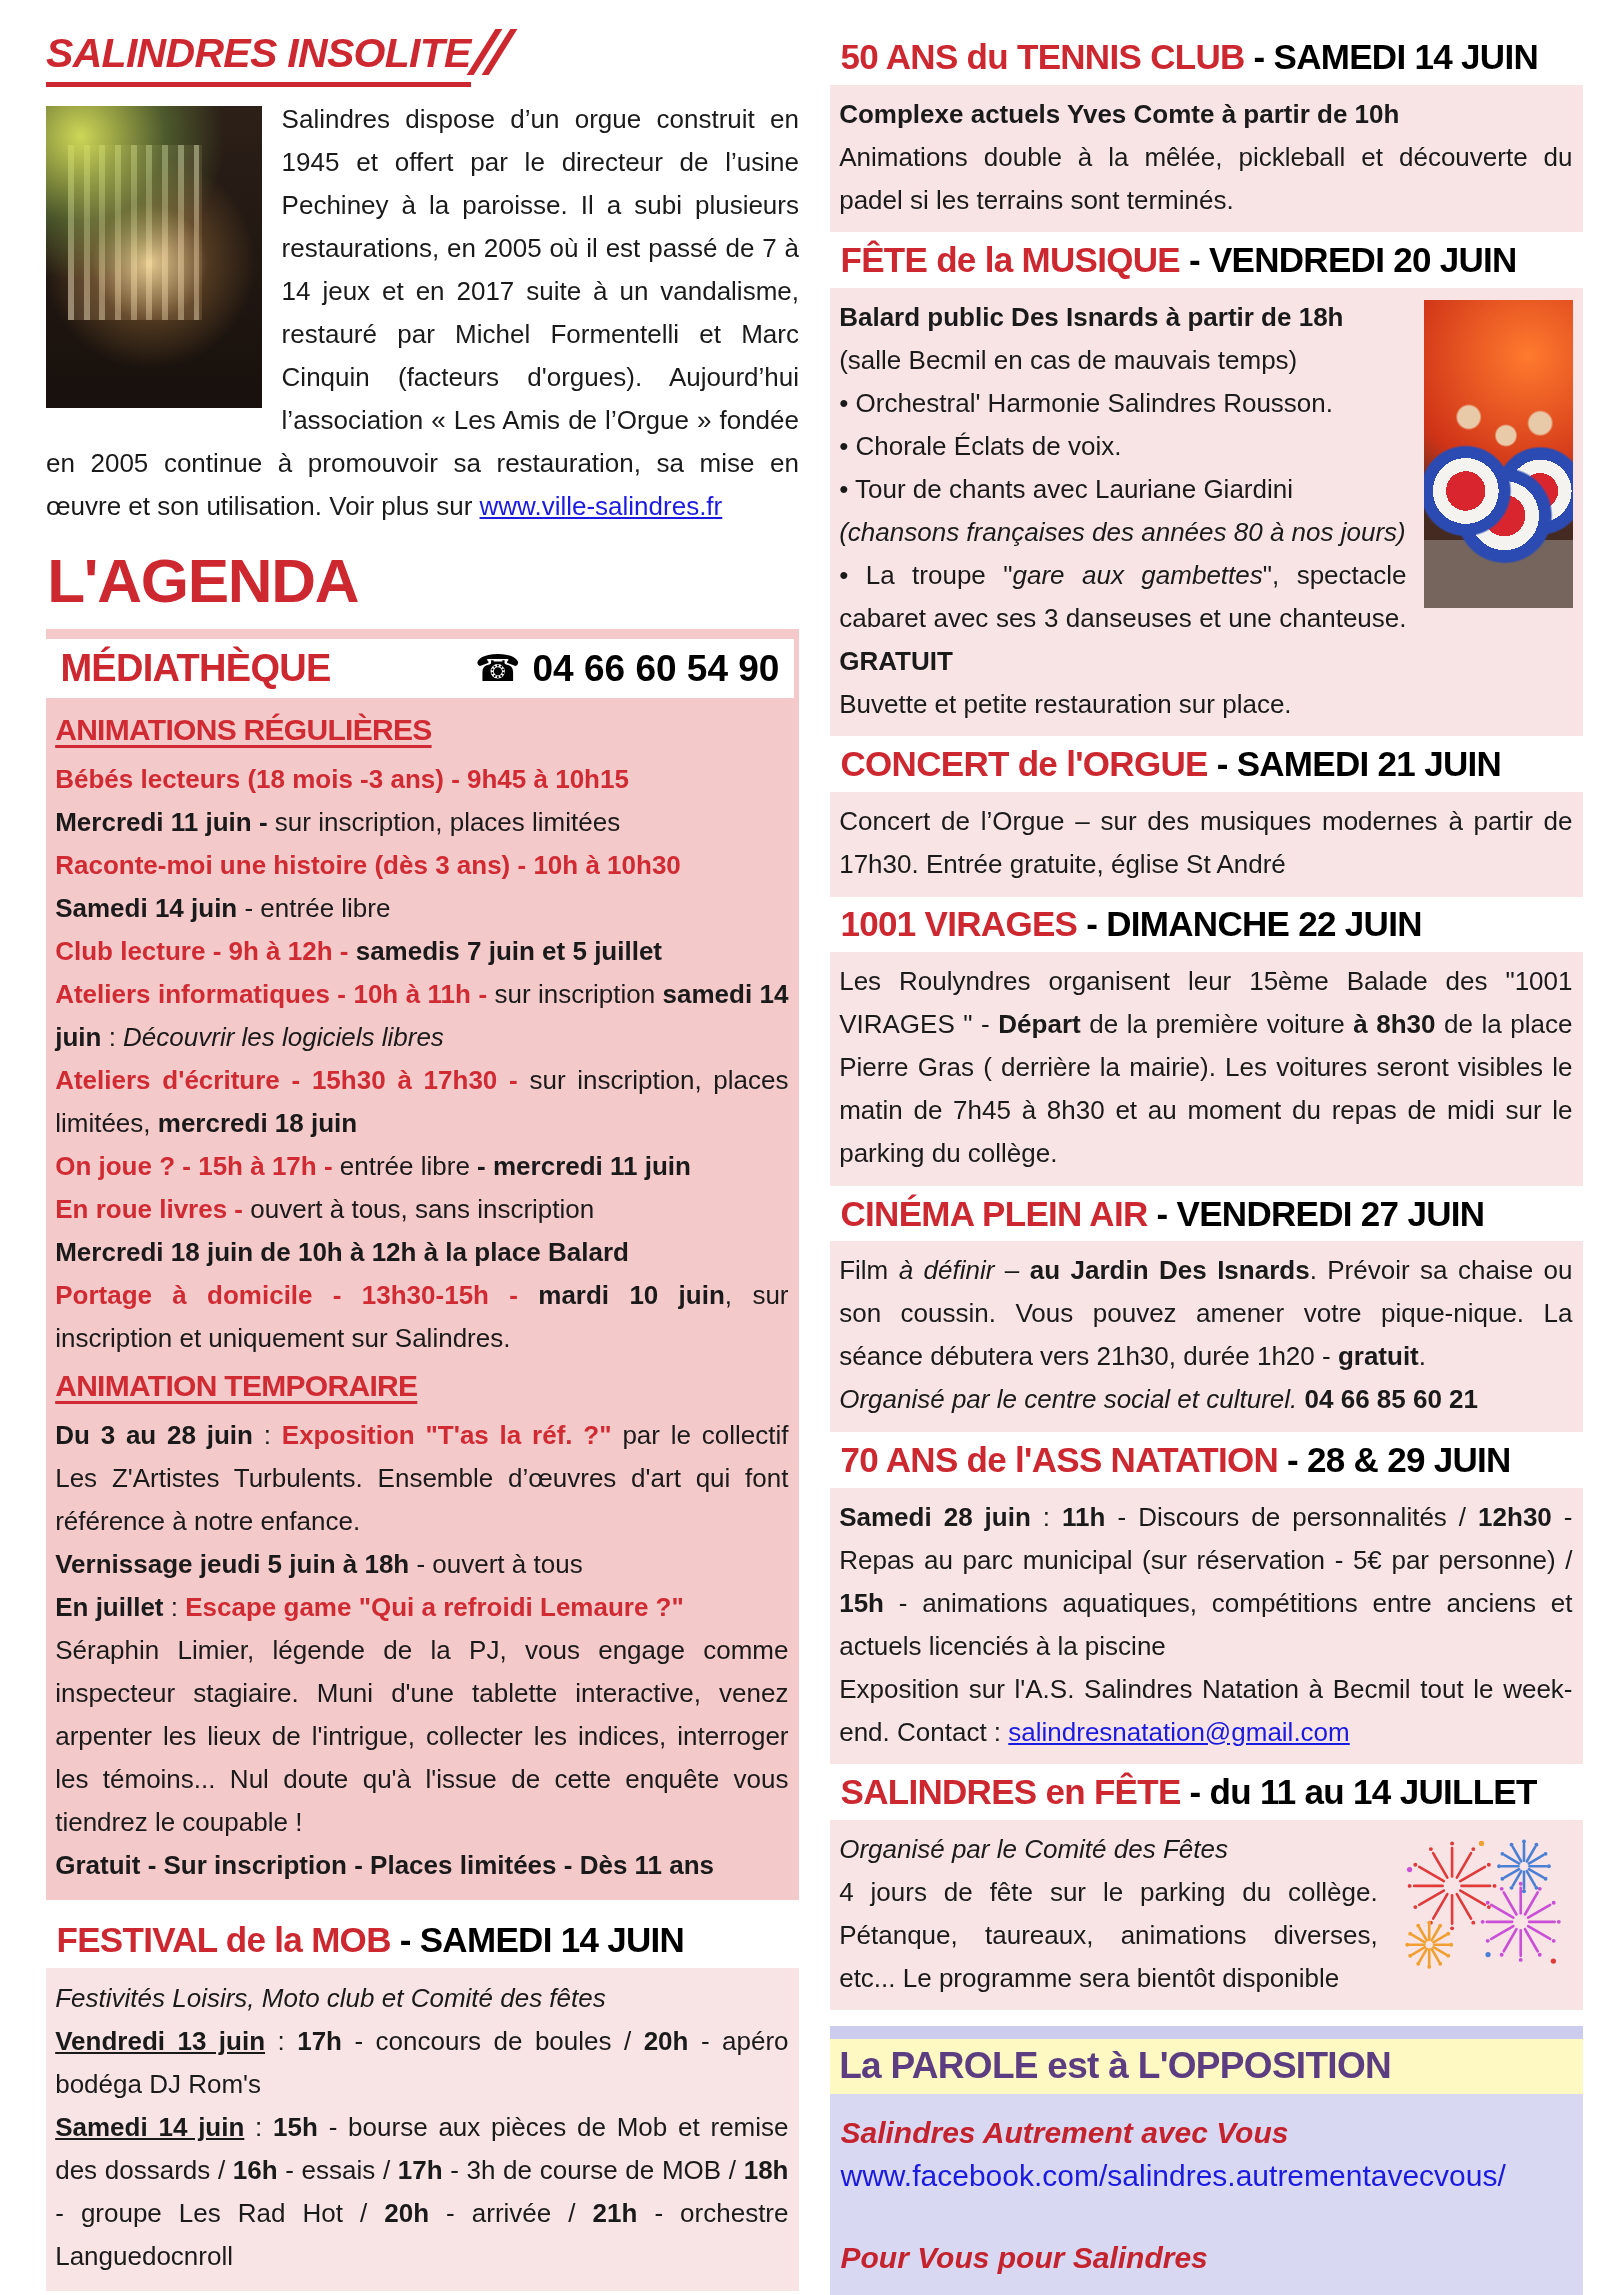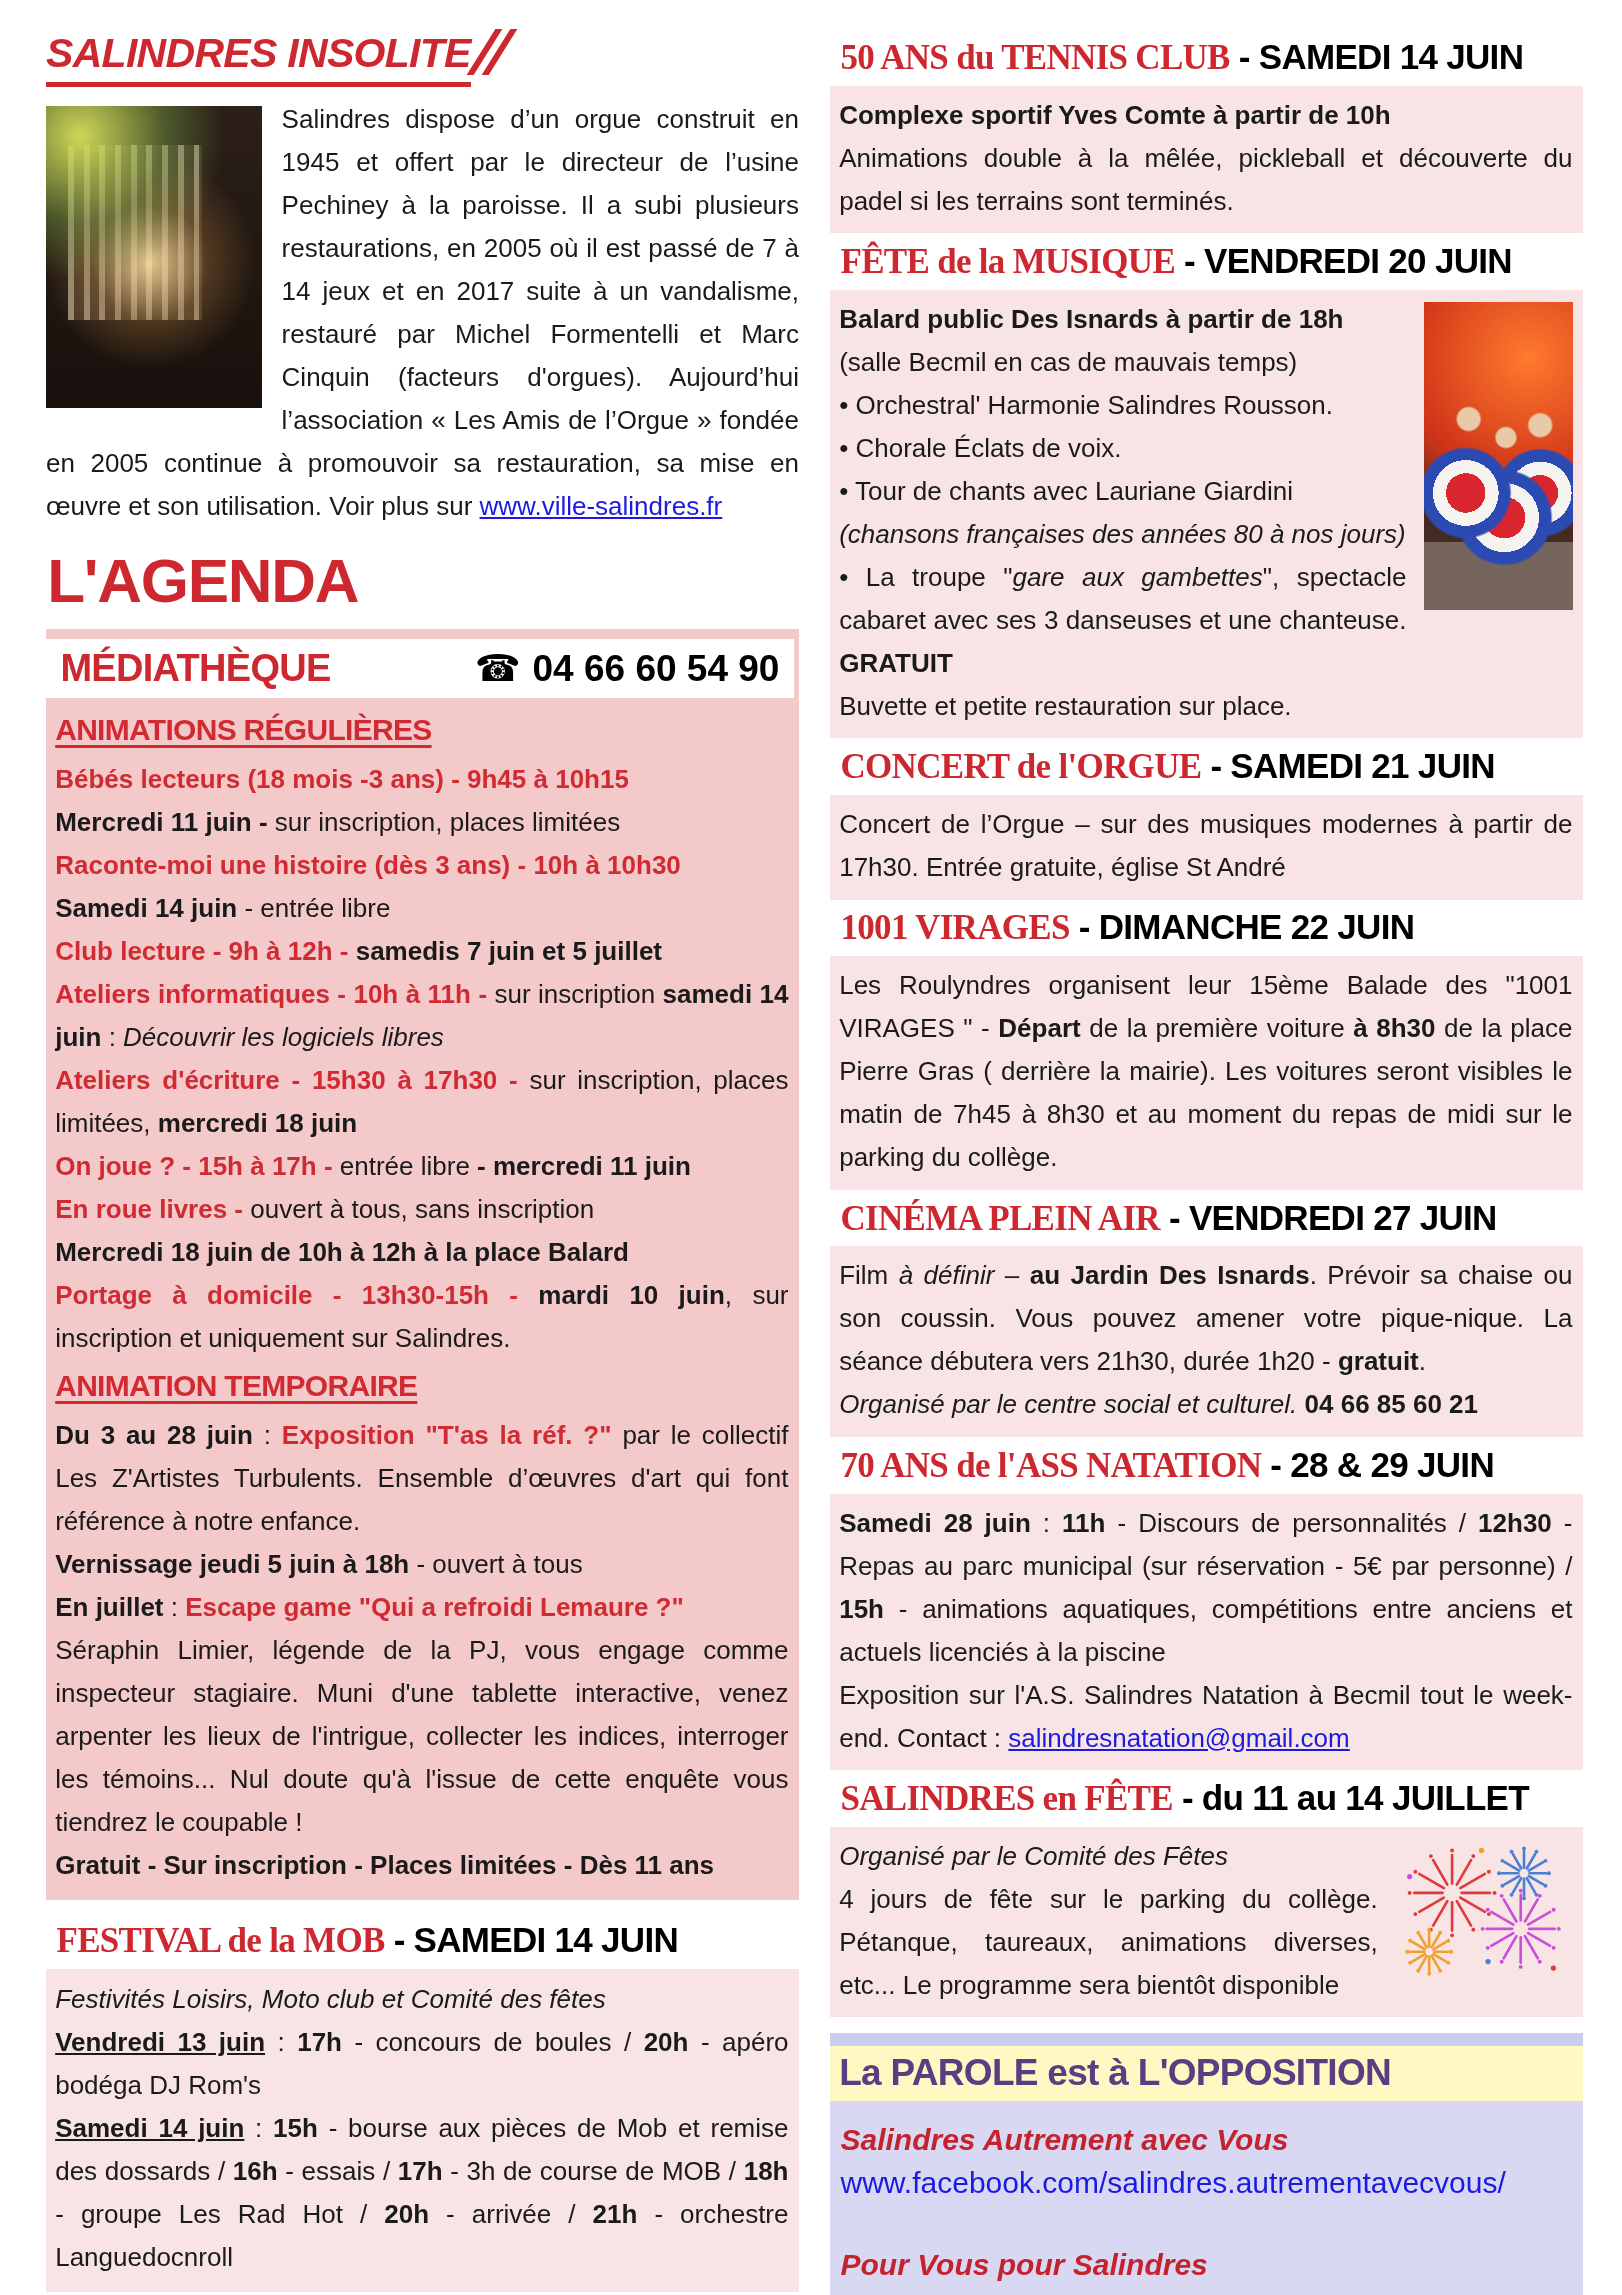--- a/index.html
+++ b/index.html
@@ -62,21 +62,21 @@
   .med-title{font-size:38px;font-weight:700;color:var(--red);letter-spacing:-0.7px;}
   .med-phone{font-size:37px;font-weight:700;color:#000;}
   .phone-icon{font-weight:400;margin-right:11.8px;}
   .med-body{padding:6.5px 10.5px 0 9.2px;}
   .subhead{font-size:30px;line-height:38px;font-weight:700;color:var(--red2);
     text-decoration:underline;text-underline-offset:5.2px;margin:6.5px 0 9.2px 0;letter-spacing:-0.7px;}
 
   
   .mob-block{margin-top:11.8px;}
   .band{background:#fff;padding:7.9px 10.5px;font-weight:700;font-size:35px;letter-spacing:-0.7px;}
-  .band-title{color:var(--red);font-family:Liberation Serif, serif;}
+  .band-title{color:var(--red);}
   .band-date{color:#000;}
   .mob-body{background:var(--pink2);padding:9.2px 10.5px 13px 9.2px;}
 
   
   .sec-body{background:var(--pink2);padding:7.9px 10.5px 10.5px 9.2px;overflow:visible;}
   .dancers{float:right;width:149px;height:308px;margin:3.9px 0 5.2px 17px;
     background-color:#452a22;
     background-image:
       radial-gradient(circle at 28% 62%, #d9262e 0 9%, #f5f3f0 9% 15%, #2b4bb3 15% 20%, rgba(0,0,0,0) 21%),
       radial-gradient(circle at 54% 70%, #d9262e 0 9%, #f5f3f0 9% 15%, #2b4bb3 15% 20%, rgba(0,0,0,0) 21%),
@@ -163,21 +163,21 @@
         </div>
     </div>
 
   </div>
 
   <div class="col col-right">
 
     <div id="right-sections">
         <div class="band"><span class="band-title">50 ANS du TENNIS CLUB</span><span class="band-date"> - SAMEDI 14 JUIN</span></div>
         <div class="sec-body">
-          <div class="line"><span class="b">Complexe sportif Yves Comte à partir de 10h</span></div>
+          <div class="line"><span class="b">Complexe actuels Yves Comte à partir de 10h</span></div>
           <div class="line"><span>Animations double à la mêlée, pickleball et découverte du padel si les terrains sont terminés.</span></div>
         </div>
         <div class="band"><span class="band-title">FÊTE de la MUSIQUE</span><span class="band-date"> - VENDREDI 20 JUIN</span></div>
         <div class="sec-body">
           <div class="dancers"></div>
           <div class="line"><span class="b">Balard public Des Isnards à partir de 18h</span></div>
           <div class="line"><span>(salle Becmil en cas de mauvais temps)</span></div>
           <div class="line"><span>• Orchestral' Harmonie Salindres Rousson.</span></div>
           <div class="line"><span>• Chorale Éclats de voix.</span></div>
           <div class="line"><span>• Tour de chants avec Lauriane Giardini</span></div>

